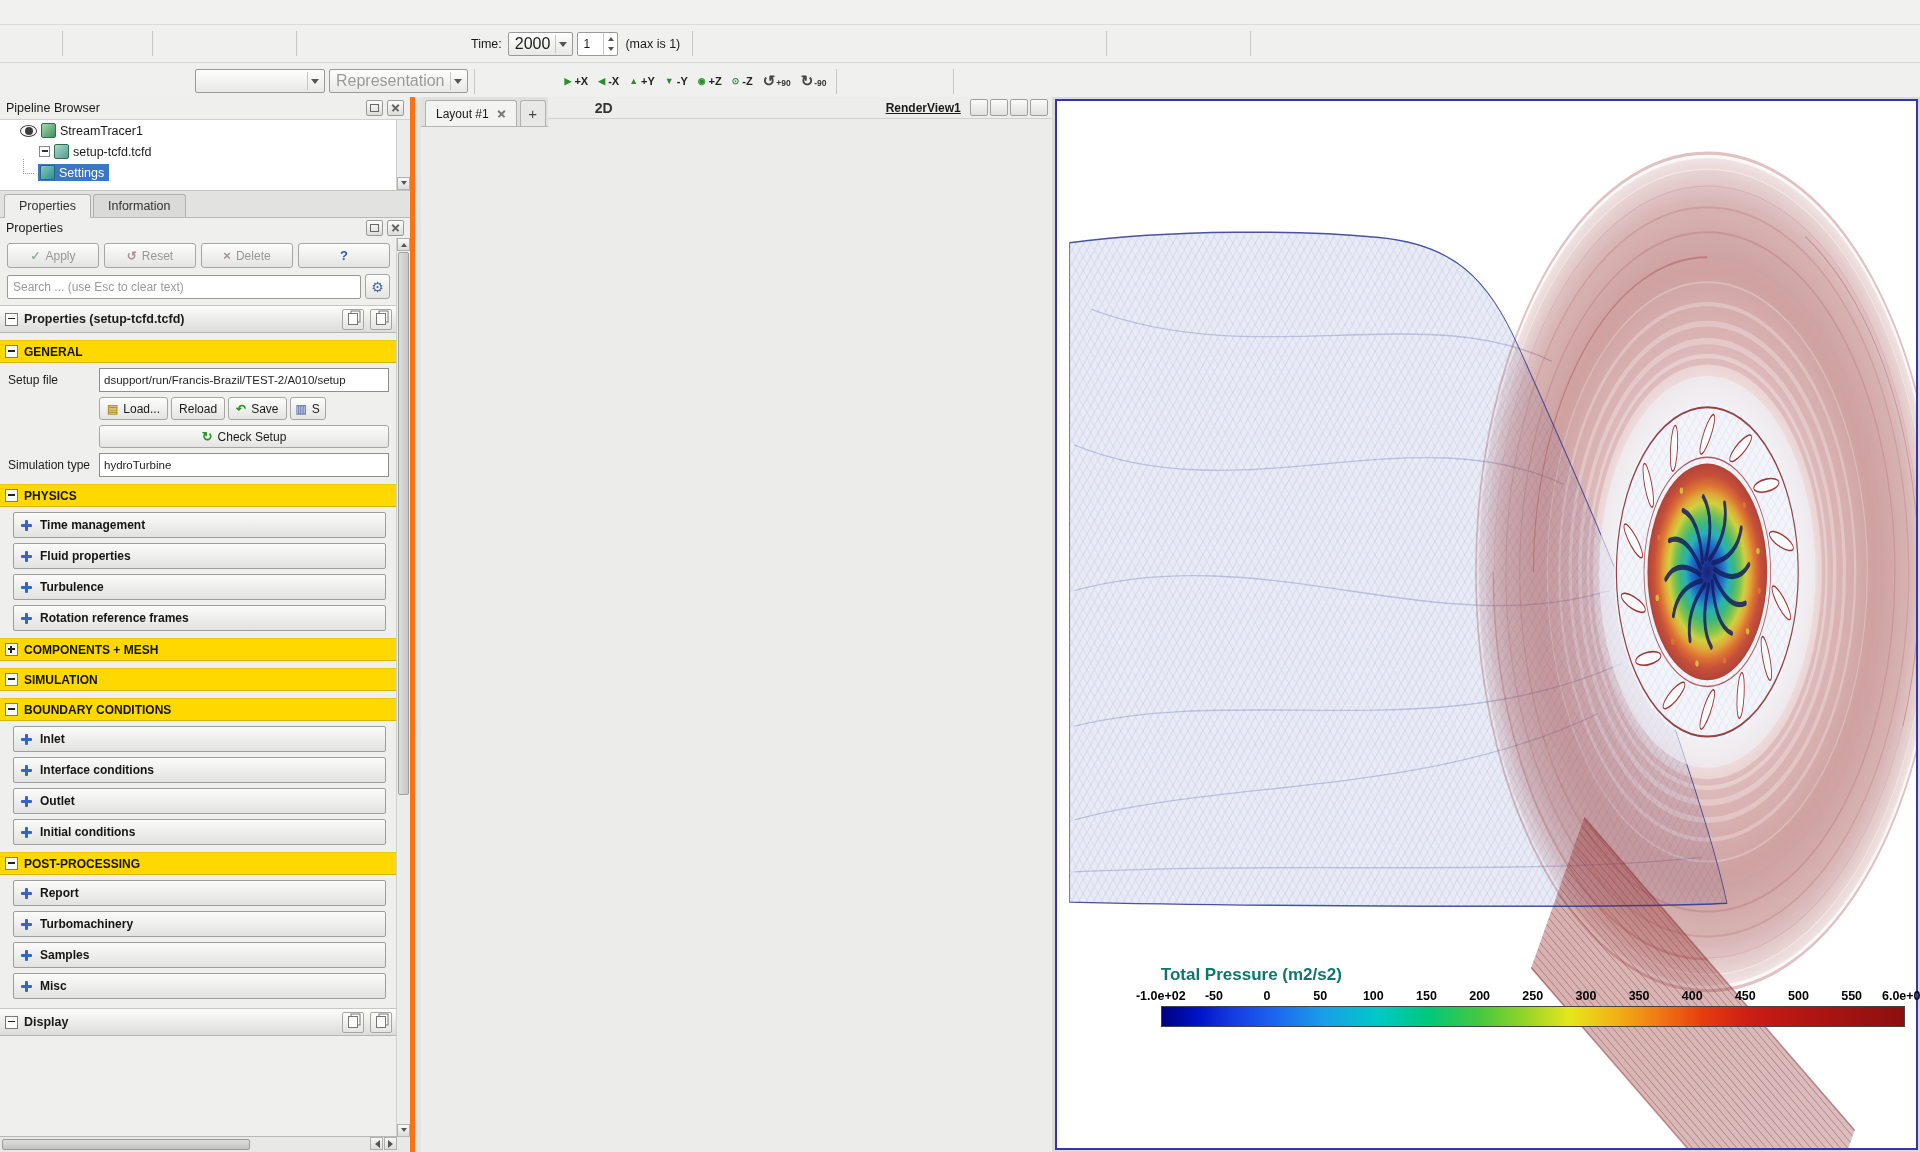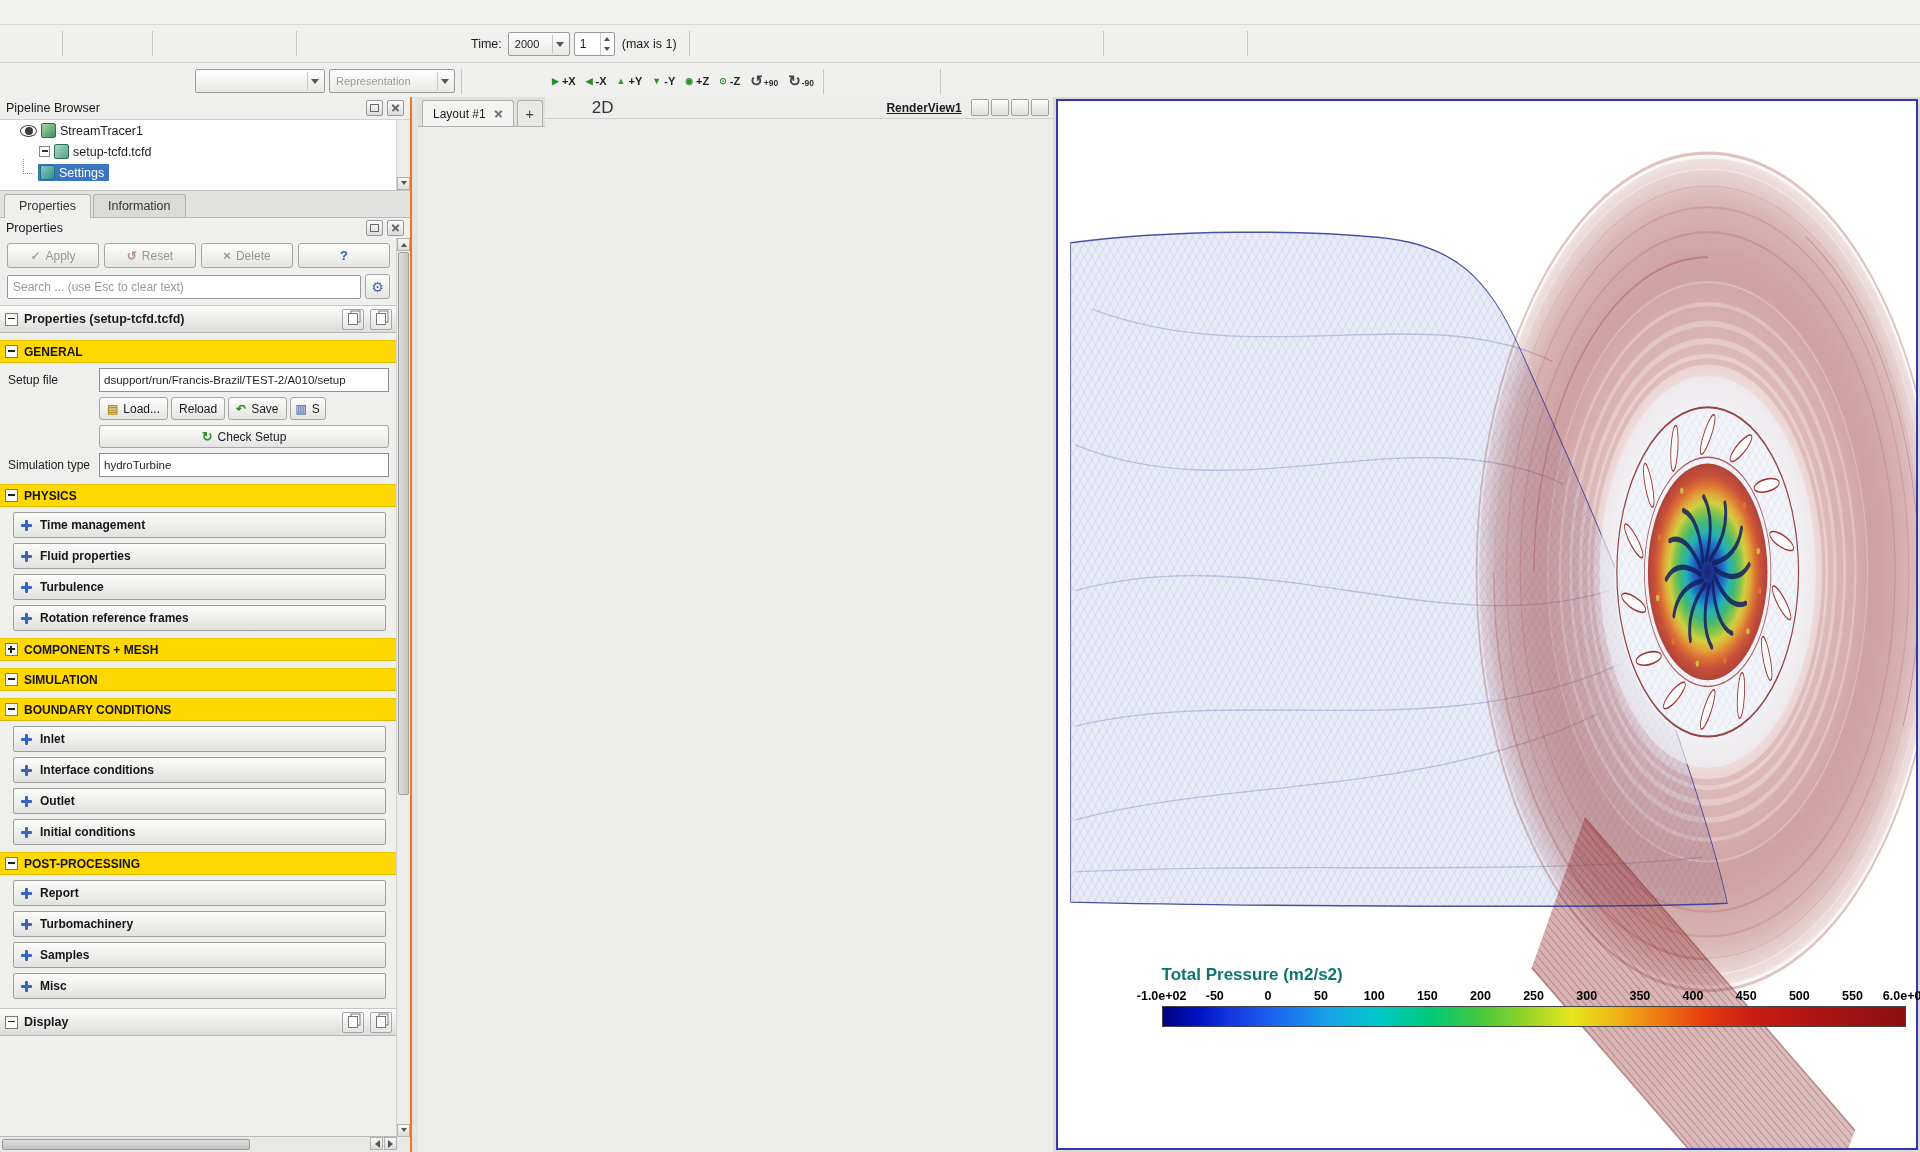--- a/index.html
+++ b/index.html
@@ -12,41 +12,41 @@
   .toolbar{display:flex;align-items:center;background:#f0f0ee;padding:0 4px;overflow:hidden;white-space:nowrap;}
   .tb1{height:37px;border-bottom:1px solid #d6d6d4;}
   .tb2{height:36px;border-bottom:1px solid #c4c4c2;}
   .tb-group{display:flex;align-items:center;}
   .ico{width:27px;height:26px;display:flex;align-items:center;justify-content:center;font-size:14px;font-weight:bold;border-radius:3px;letter-spacing:-1px;flex:none;}
   .ico.small{width:19px;height:17px;font-size:11px;border-radius:2px;}
   .tb-sep{width:1px;height:25px;background:#c6c6c4;margin:0 4px;flex:none;}
   .time-label{font-size:12.5px;margin:0 4px 0 8px;}
   .max-label{font-size:12.5px;margin:0 8px 0 5px;}
   .combo{display:inline-flex;align-items:center;height:22px;background:linear-gradient(#fefefe,#e8e8e6);border:1px solid #9a9a98;border-radius:2px;padding:0 2px 0 6px;margin:0 2px;}
-  .combo-text{font-size:11px;min-width:32px;}
+  .combo-text{font-size:16px;min-width:32px;}
   .combo.blank .combo-text{min-width:100px;}
   .combo.rep .combo-text{min-width:96px;color:#9a9a98;}
   .combo-arrow{width:14px;height:18px;display:flex;align-items:center;justify-content:center;border-left:1px solid #c6c6c4;margin-left:5px;}
   .combo-arrow::after{content:"";border:4px solid transparent;border-top:5px solid #555;margin-top:5px;}
   .spin{display:inline-flex;height:22px;border:1px solid #9a9a98;background:#fff;border-radius:2px;margin:0 2px;align-items:stretch;}
   .spin-val{width:20px;display:flex;align-items:center;padding-left:5px;font-size:12px;}
   .spin-btns{display:flex;flex-direction:column;width:13px;border-left:1px solid #c6c6c4;}
   .spin-up,.spin-down{flex:1;display:flex;align-items:center;justify-content:center;}
   .tri{width:0;height:0;display:block;}
   .tri.up{border:3.5px solid transparent;border-bottom:4.5px solid #555;margin-top:-2px;}
   .tri.down{border:3.5px solid transparent;border-top:4.5px solid #555;margin-bottom:-2px;}
   .tri.left{border:4px solid transparent;border-right:5px solid #555;margin-left:-3px;}
   .tri.right{border:4px solid transparent;border-left:5px solid #555;margin-right:-3px;}
   .axis-btn{display:flex;align-items:center;gap:3px;padding:0 5px;height:26px;font-size:11px;font-weight:bold;color:#222;}
   .axis-g{color:#2e8b2e;font-size:9px;}
   .rot-btn{display:flex;align-items:baseline;gap:1px;padding:0 5px;font-size:15px;color:#444;font-weight:bold;}
   .rot-sub{font-size:8.5px;font-weight:bold;color:#333;}
   
   .main{position:absolute;top:97px;left:0;right:0;bottom:0;display:flex;}
-  .left-panel{width:410px;background:#efefed;display:flex;flex-direction:column;position:relative;border-right:2px solid #f97316;flex:none;}
+  .left-panel{width:410px;background:#efefed;display:flex;flex-direction:column;position:relative;border-right:5px solid #f97316;flex:none;}
   .splitter{width:6px;background:#e4e4e2;flex:none;}
   .right-area{flex:1;display:flex;flex-direction:row;min-width:0;}
   .panel-title{height:22px;display:flex;align-items:center;padding:0 6px;font-size:12.5px;gap:4px;flex:none;}
   .spacer{flex:1;}
   .win-mini{width:15px;height:14px;border:1px solid #9a9a98;background:linear-gradient(#fdfdfd,#dedcda);position:relative;border-radius:2px;flex:none;}
   .win-mini.float::before{content:"";position:absolute;inset:3px;border:1px solid #666;}
   .win-mini.close::before,.win-mini.close::after{content:"";position:absolute;left:3px;right:3px;top:5.5px;height:1.6px;background:#666;}
   .win-mini.close::before{transform:rotate(45deg);}
   .win-mini.close::after{transform:rotate(-45deg);}
   
@@ -118,21 +118,21 @@
   .plus-icon::after{content:"";position:absolute;top:0;bottom:0;left:4px;width:3px;background:#3565c4;border-radius:1px;}
   
   .layout-bar{height:29px;background:#e0e0de;display:flex;align-items:flex-end;padding:0 2px;border-bottom:1px solid #b4b4b2;flex:none;}
   .layout-tab{display:flex;align-items:center;gap:8px;height:25px;padding:0 10px;background:#f3f3f1;border:1px solid #b0b0ae;border-bottom:none;border-radius:3px 3px 0 0;font-size:12px;margin-left:2px;}
   .tab-close{width:9px;height:9px;position:relative;}
   .tab-close::before,.tab-close::after{content:"";position:absolute;left:0;right:0;top:3.5px;height:1.5px;background:#777;}
   .tab-close::before{transform:rotate(45deg);}
   .tab-close::after{transform:rotate(-45deg);}
   .layout-add{width:24px;height:25px;display:flex;align-items:center;justify-content:center;border:1px solid #b0b0ae;border-bottom:none;border-radius:3px 3px 0 0;background:#e8e8e6;font-size:15px;color:#444;margin-left:3px;}
   .rv-toolbar{height:21px;background:#ededeb;display:flex;align-items:center;padding:0 4px;gap:1px;border-bottom:1px solid #d0d0ce;flex:none;}
-  .mode-2d{font-size:17px;font-weight:normal;color:#333;padding:0 4px;}
+  .mode-2d{font-size:14px;font-weight:bold;color:#333;padding:0 4px;}
   .rv-name{font-size:12px;font-weight:bold;text-decoration:underline;margin-right:6px;}
   .win-sq{width:16px;height:15px;display:flex;align-items:center;justify-content:center;border:1px solid #a0a09e;background:linear-gradient(#fbfbfa,#e0e0de);font-size:9.5px;color:#555;border-radius:2px;margin-left:2px;}
   .render-wrap{flex:1;position:relative;background:#dadad8;}
   .render-view{position:absolute;inset:2px 2px 2px 3px;background:#fff;border:2px solid #3434ac;}
   .render-view svg{position:absolute;inset:0;width:100%;height:100%;}
   
   .colorbar{position:absolute;left:104px;top:864px;width:744px;}
   .cb-title{font-size:17px;font-weight:bold;color:#0f766e;}
   .cb-ticks{display:flex;justify-content:space-between;margin-top:4px;height:15px;}
   .cb-tick{width:0;display:flex;justify-content:center;}

